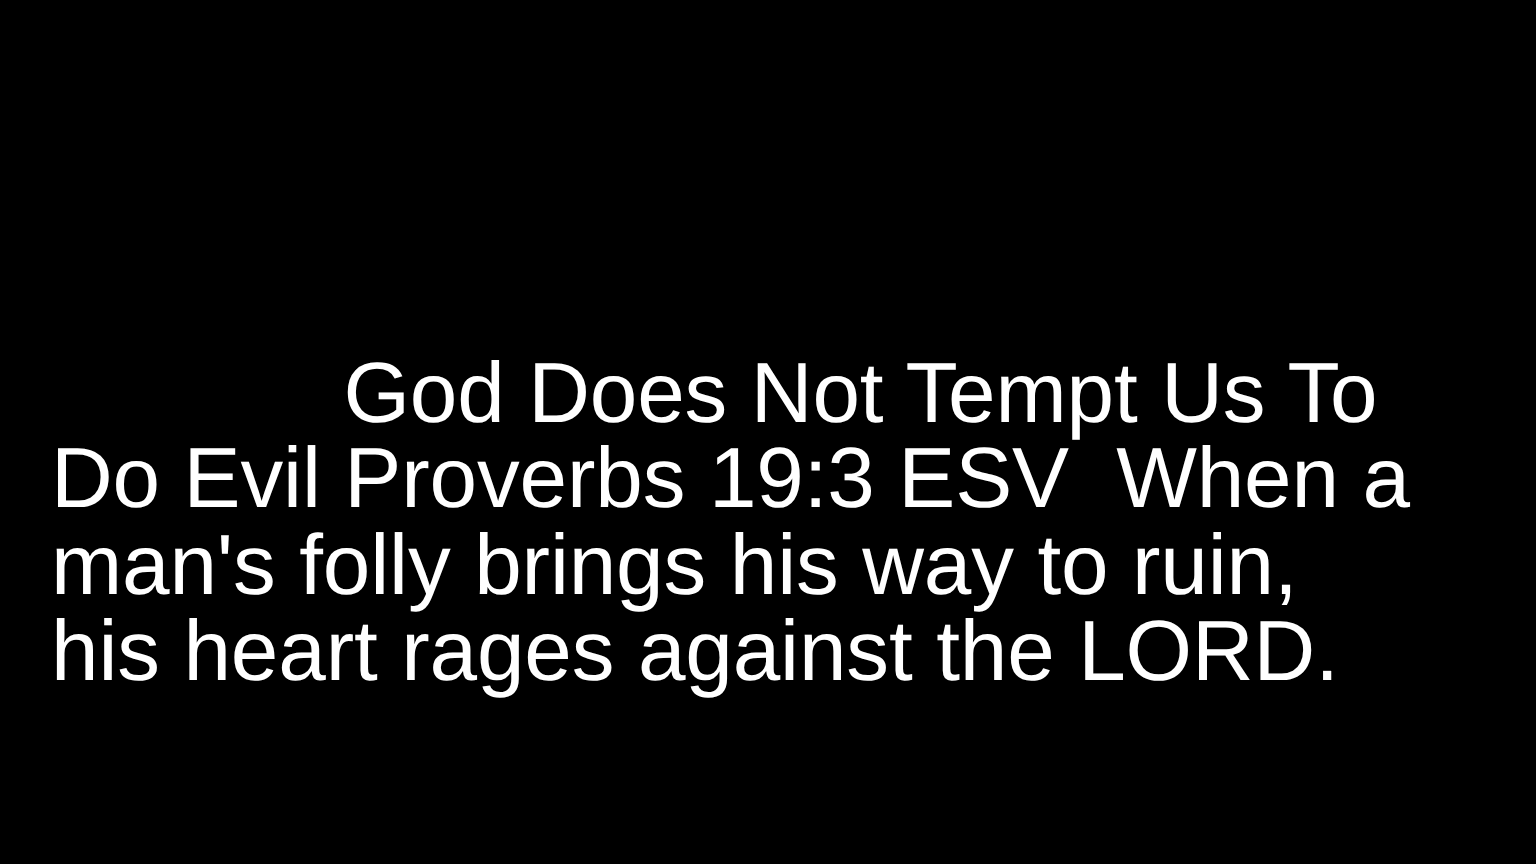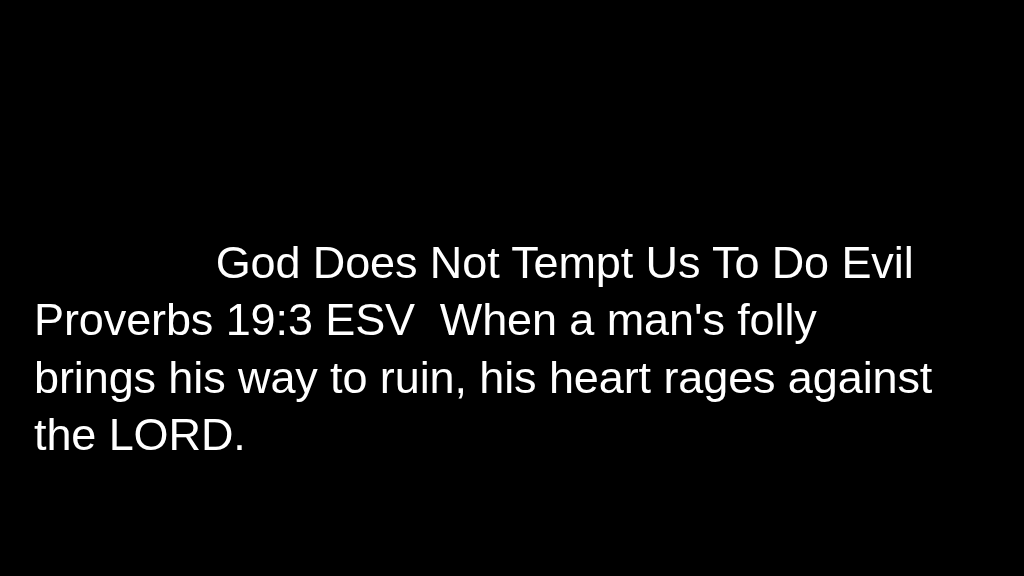--- a/index.html
+++ b/index.html
@@ -16,21 +16,21 @@
     overflow: hidden;
   }
 
   .text-block {
     position: absolute;
     left: 34px;
     top: 176px;
     width: 916px;
     color: #ffffff;
     font-family: "Liberation Sans", sans-serif;
-    font-size: 45px;
+    font-size: 57px;
     line-height: 57.5px;
     font-weight: 400;
     letter-spacing: -0.1px;
     text-align: left;
     white-space: pre-wrap;
     word-wrap: break-word;
     -webkit-font-smoothing: antialiased;
   }
 
   .lead-indent {

